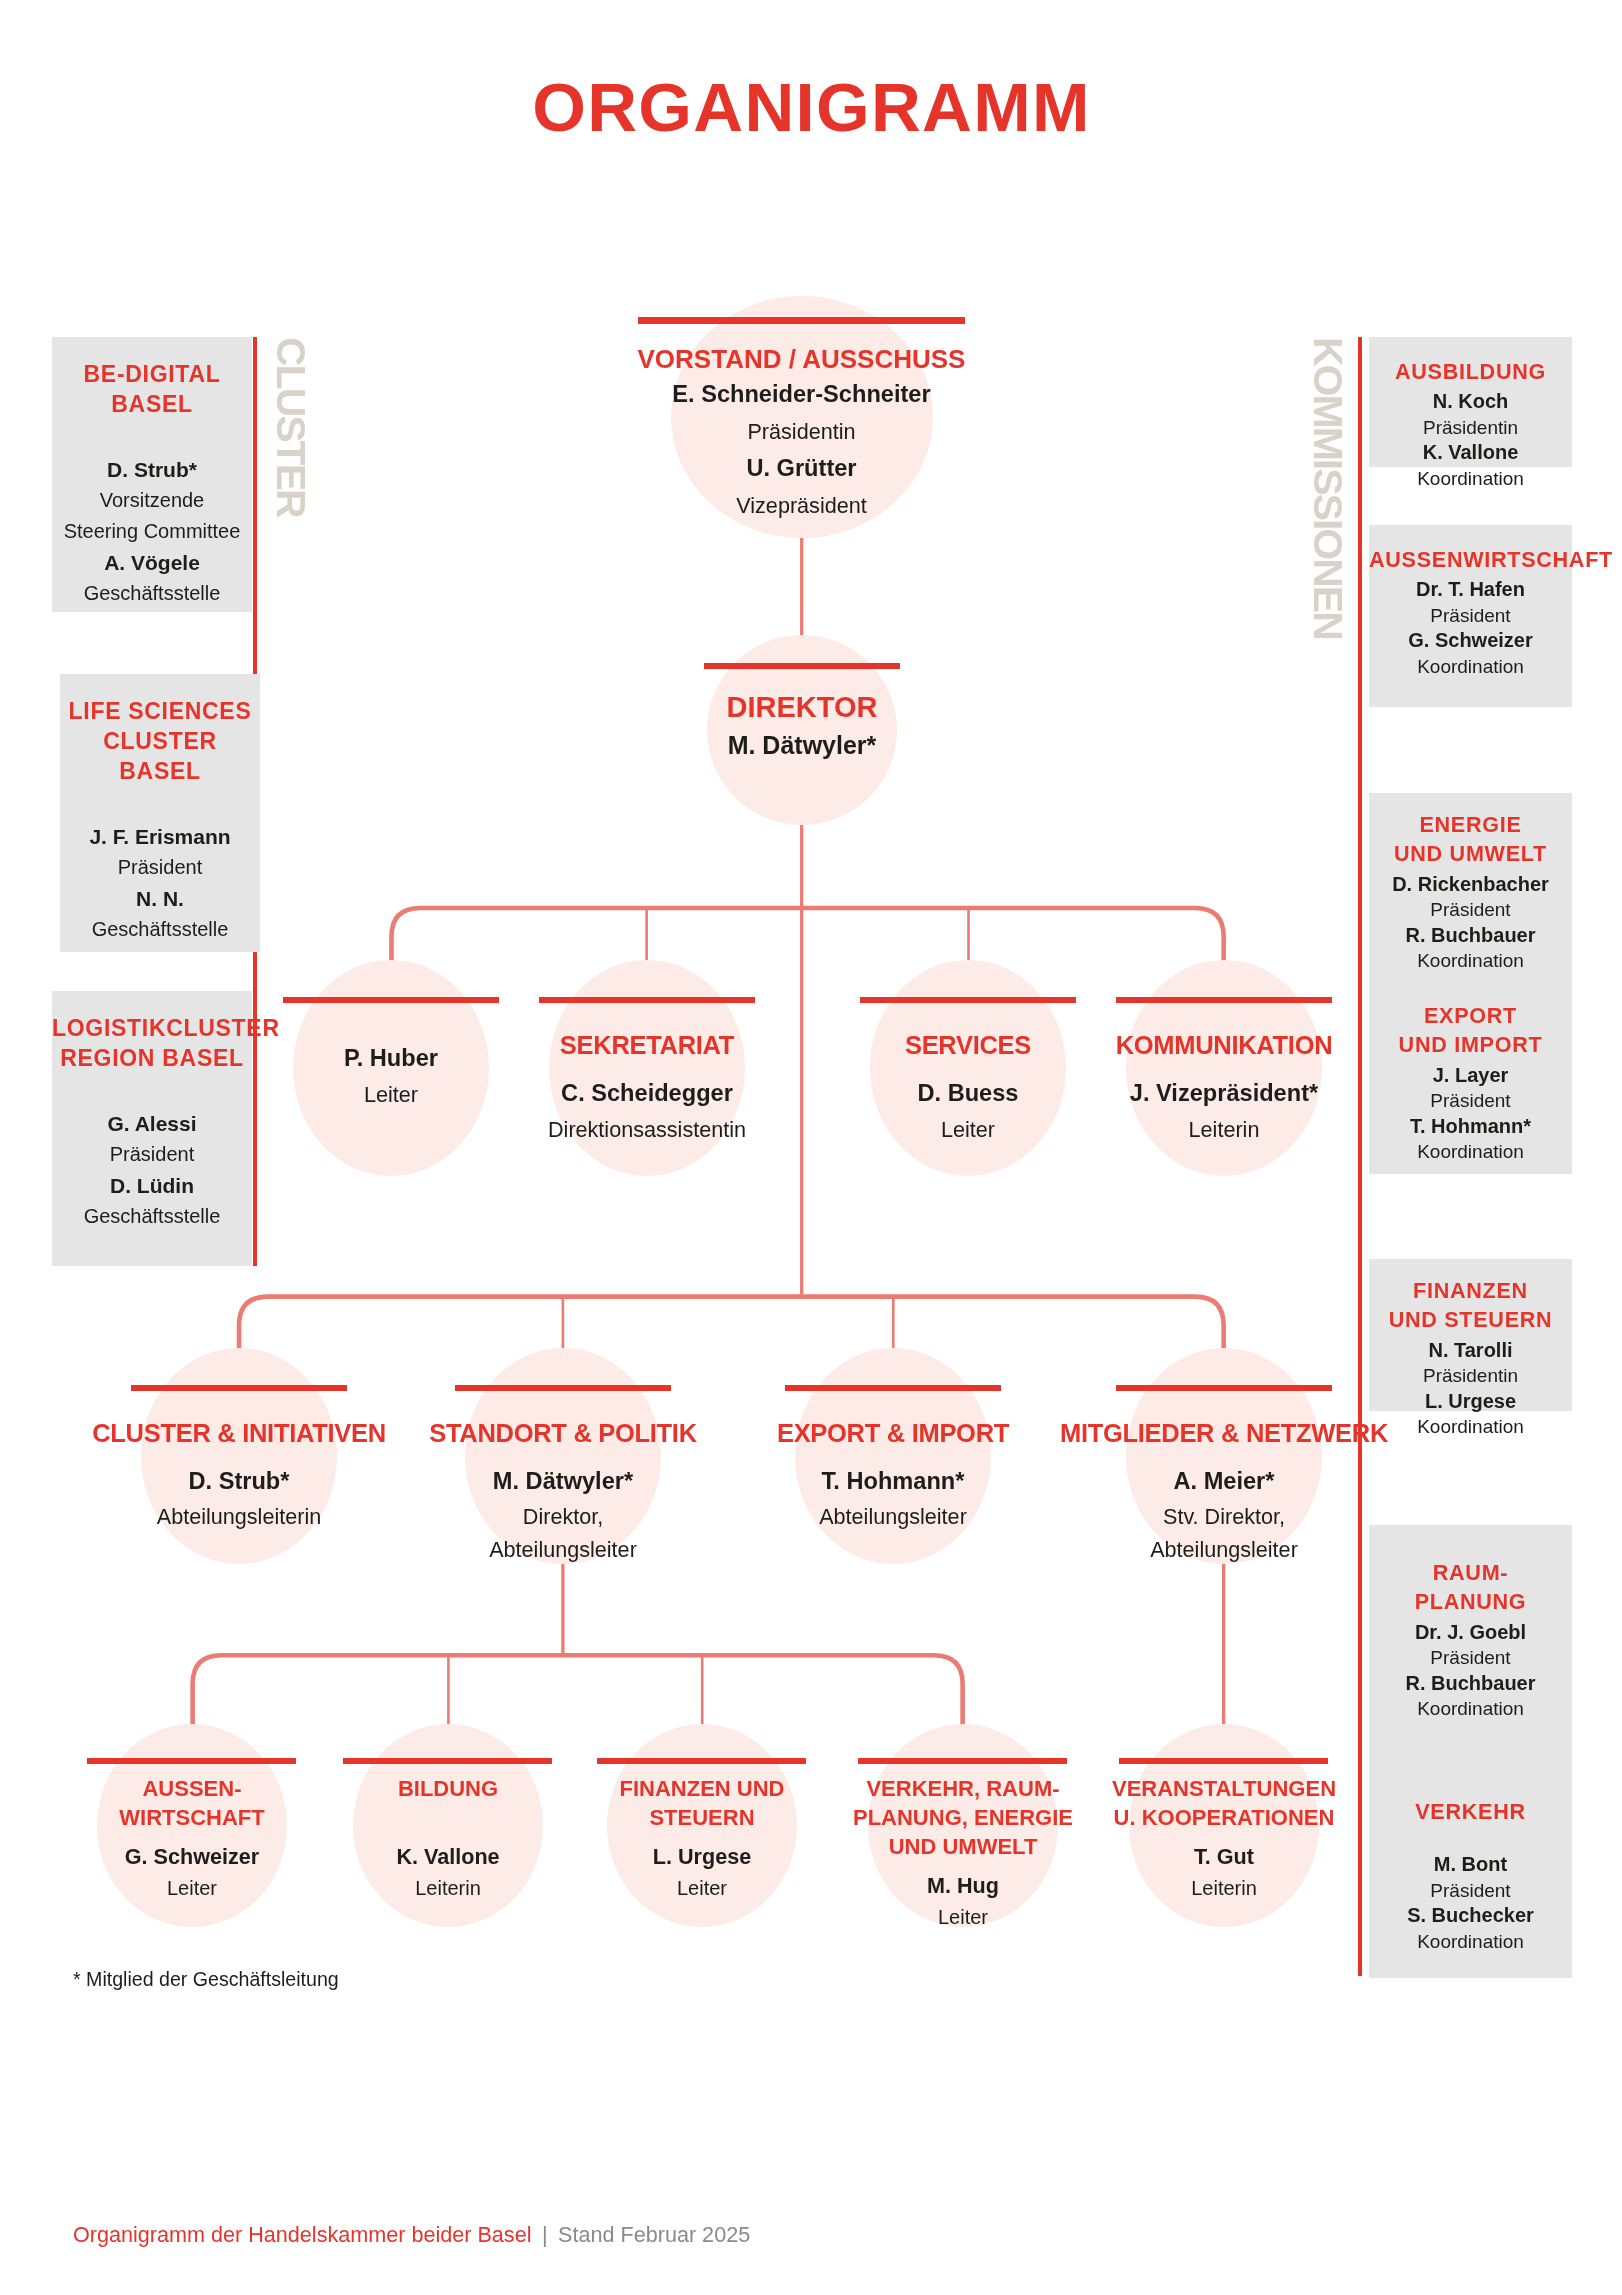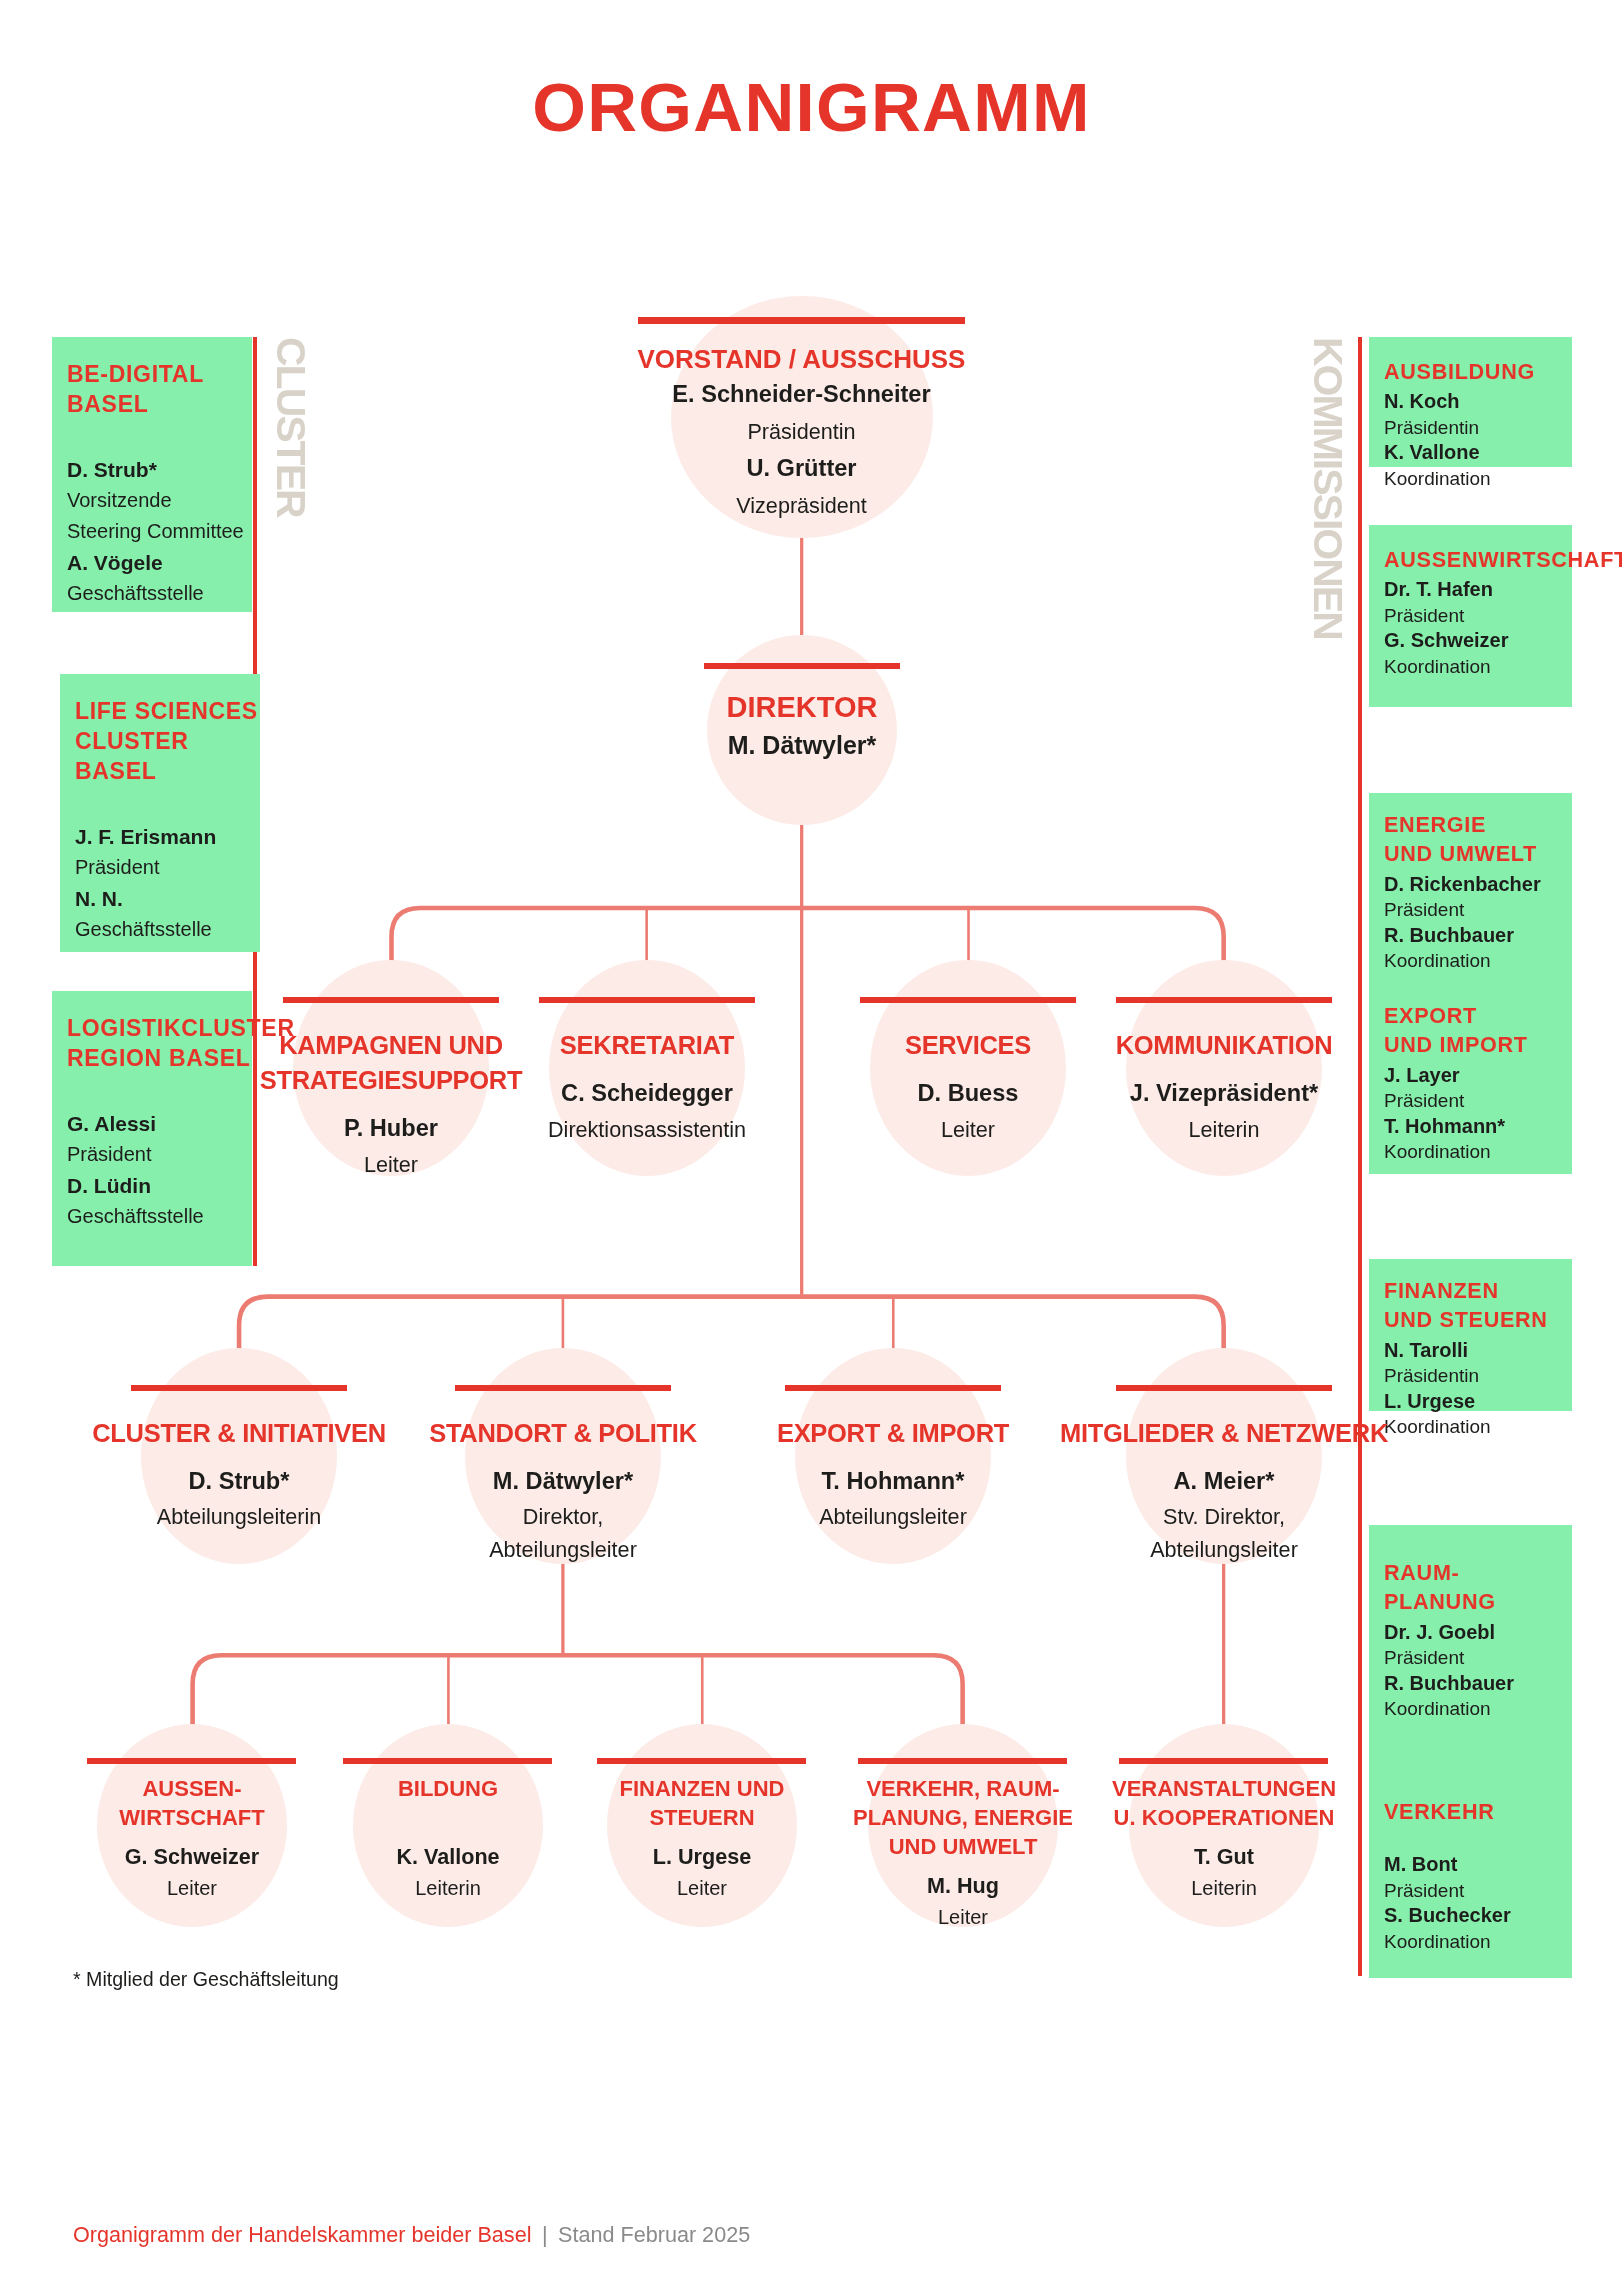--- a/index.html
+++ b/index.html
@@ -13,21 +13,21 @@
   .wires{position:absolute;left:0;top:0;z-index:1;}
 
   
   .vline{position:absolute;width:3.9px;background:#e5352b;z-index:2;}
 
   
   .rail-label{position:absolute;z-index:2;writing-mode:vertical-rl;line-height:1;
               color:#d8d2c9;font-weight:700;font-size:41px;letter-spacing:-2px;}
 
   
-  .railbox{position:absolute;z-index:2;background:#86efac;text-align:left;box-sizing:border-box;padding-left:15px;}
+  .railbox{position:absolute;z-index:2;background:#e5e5e5;text-align:center;box-sizing:border-box;}
   .bhead{color:#e5352b;font-weight:700;}
   .lb{width:200px;padding-top:22px;}
   .lb .bhead{font-size:23px;line-height:30px;margin-bottom:35px;letter-spacing:0.7px;}
   .lb .bname{font-size:21px;font-weight:700;line-height:31px;}
   .lb .brole{font-size:20px;line-height:31px;}
   .rb{width:203px;padding-top:19.6px;}
   .rb .bhead{font-size:21.6px;line-height:29px;margin-bottom:3.9px;letter-spacing:0.7px;}
   .rb .bname{font-size:20px;font-weight:700;line-height:25.5px;}
   .rb .brole{font-size:19px;line-height:25.5px;}
   .rb3,.rb4,.rb5{padding-top:17px;}
@@ -205,21 +205,20 @@
     <div class="ntext">
       <div class="nheading">DIREKTOR</div>
       <div class="nname">M. Dätwyler*</div>
     </div>
   </div>
 
   <div class="node t1" style="left:247px;top:960px;height:216px;">
     <div class="bubble"></div>
     <div class="topline"></div>
     <div class="ntext">
-      <div class="nheading">KAMPAGNEN UND<br>STRATEGIESUPPORT</div>
       <div class="nname">P. Huber</div>
       <div class="nrole">Leiter</div>
     </div>
   </div>
 
   <div class="node t1" style="left:503px;top:960px;height:216px;">
     <div class="bubble"></div>
     <div class="topline"></div>
     <div class="ntext">
       <div class="nheading">SEKRETARIAT</div>

